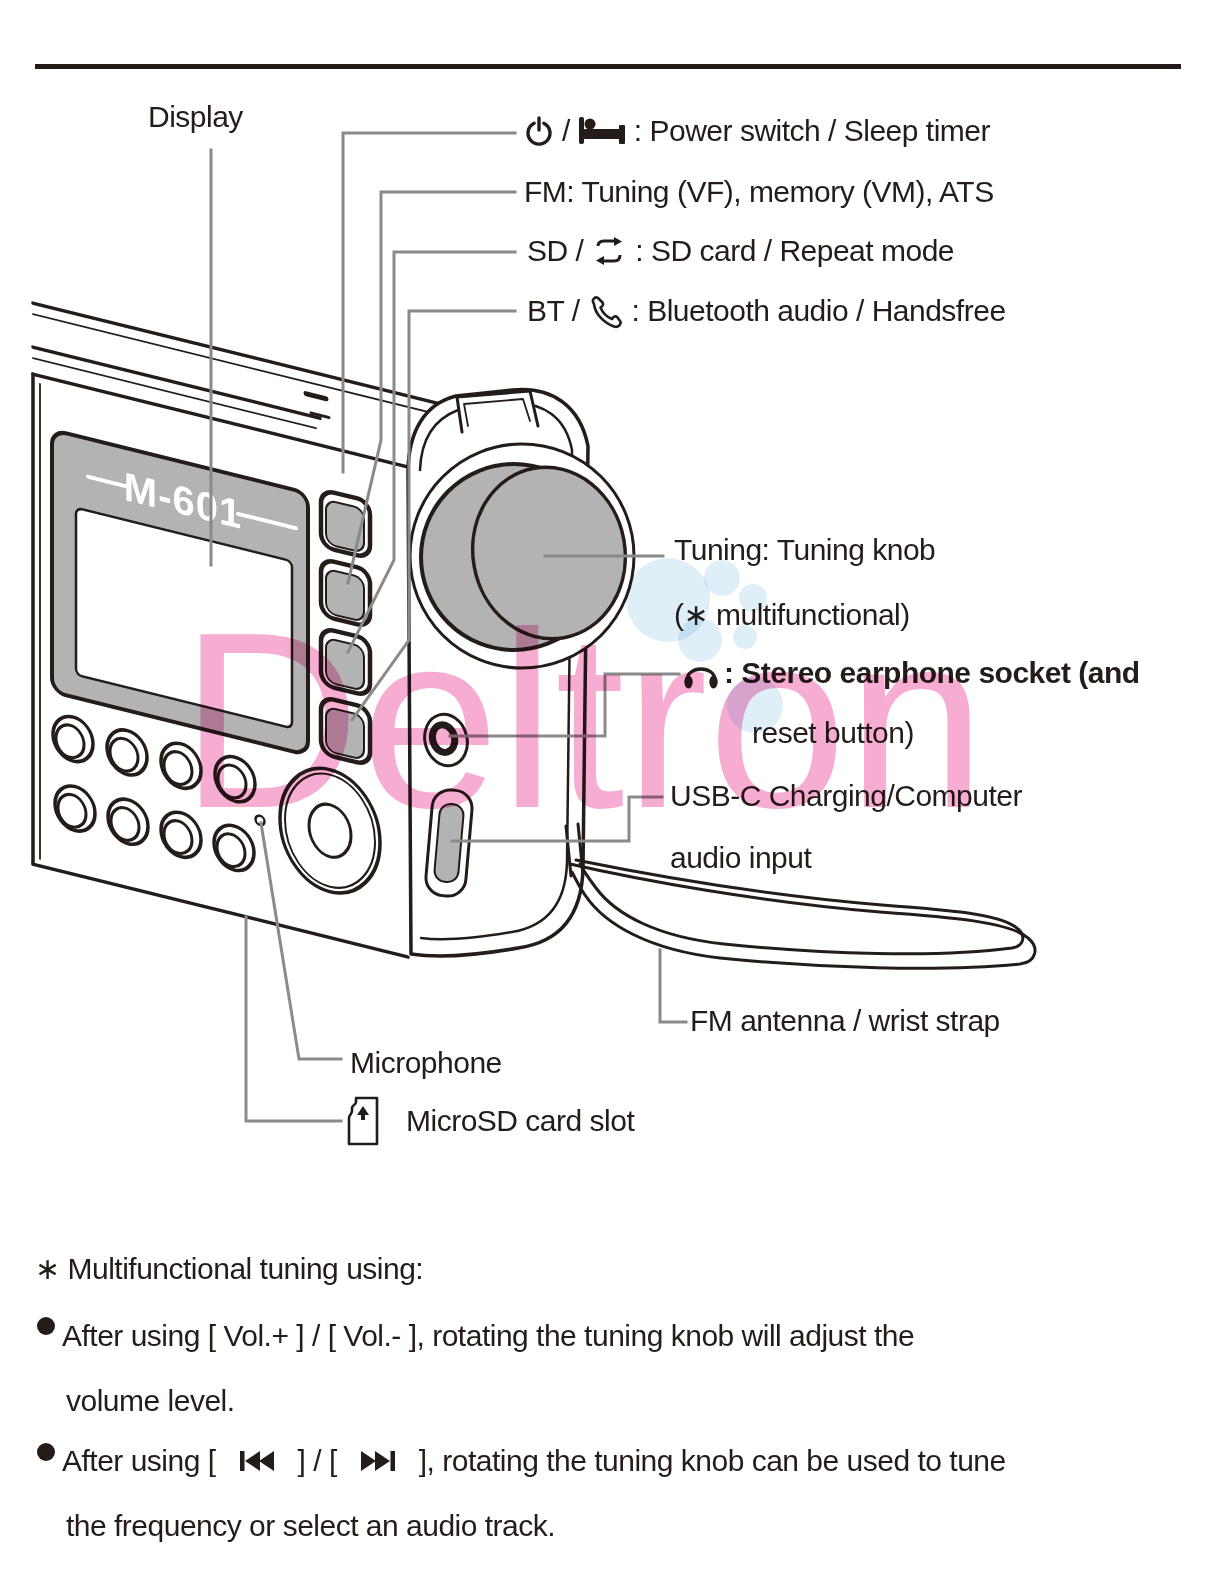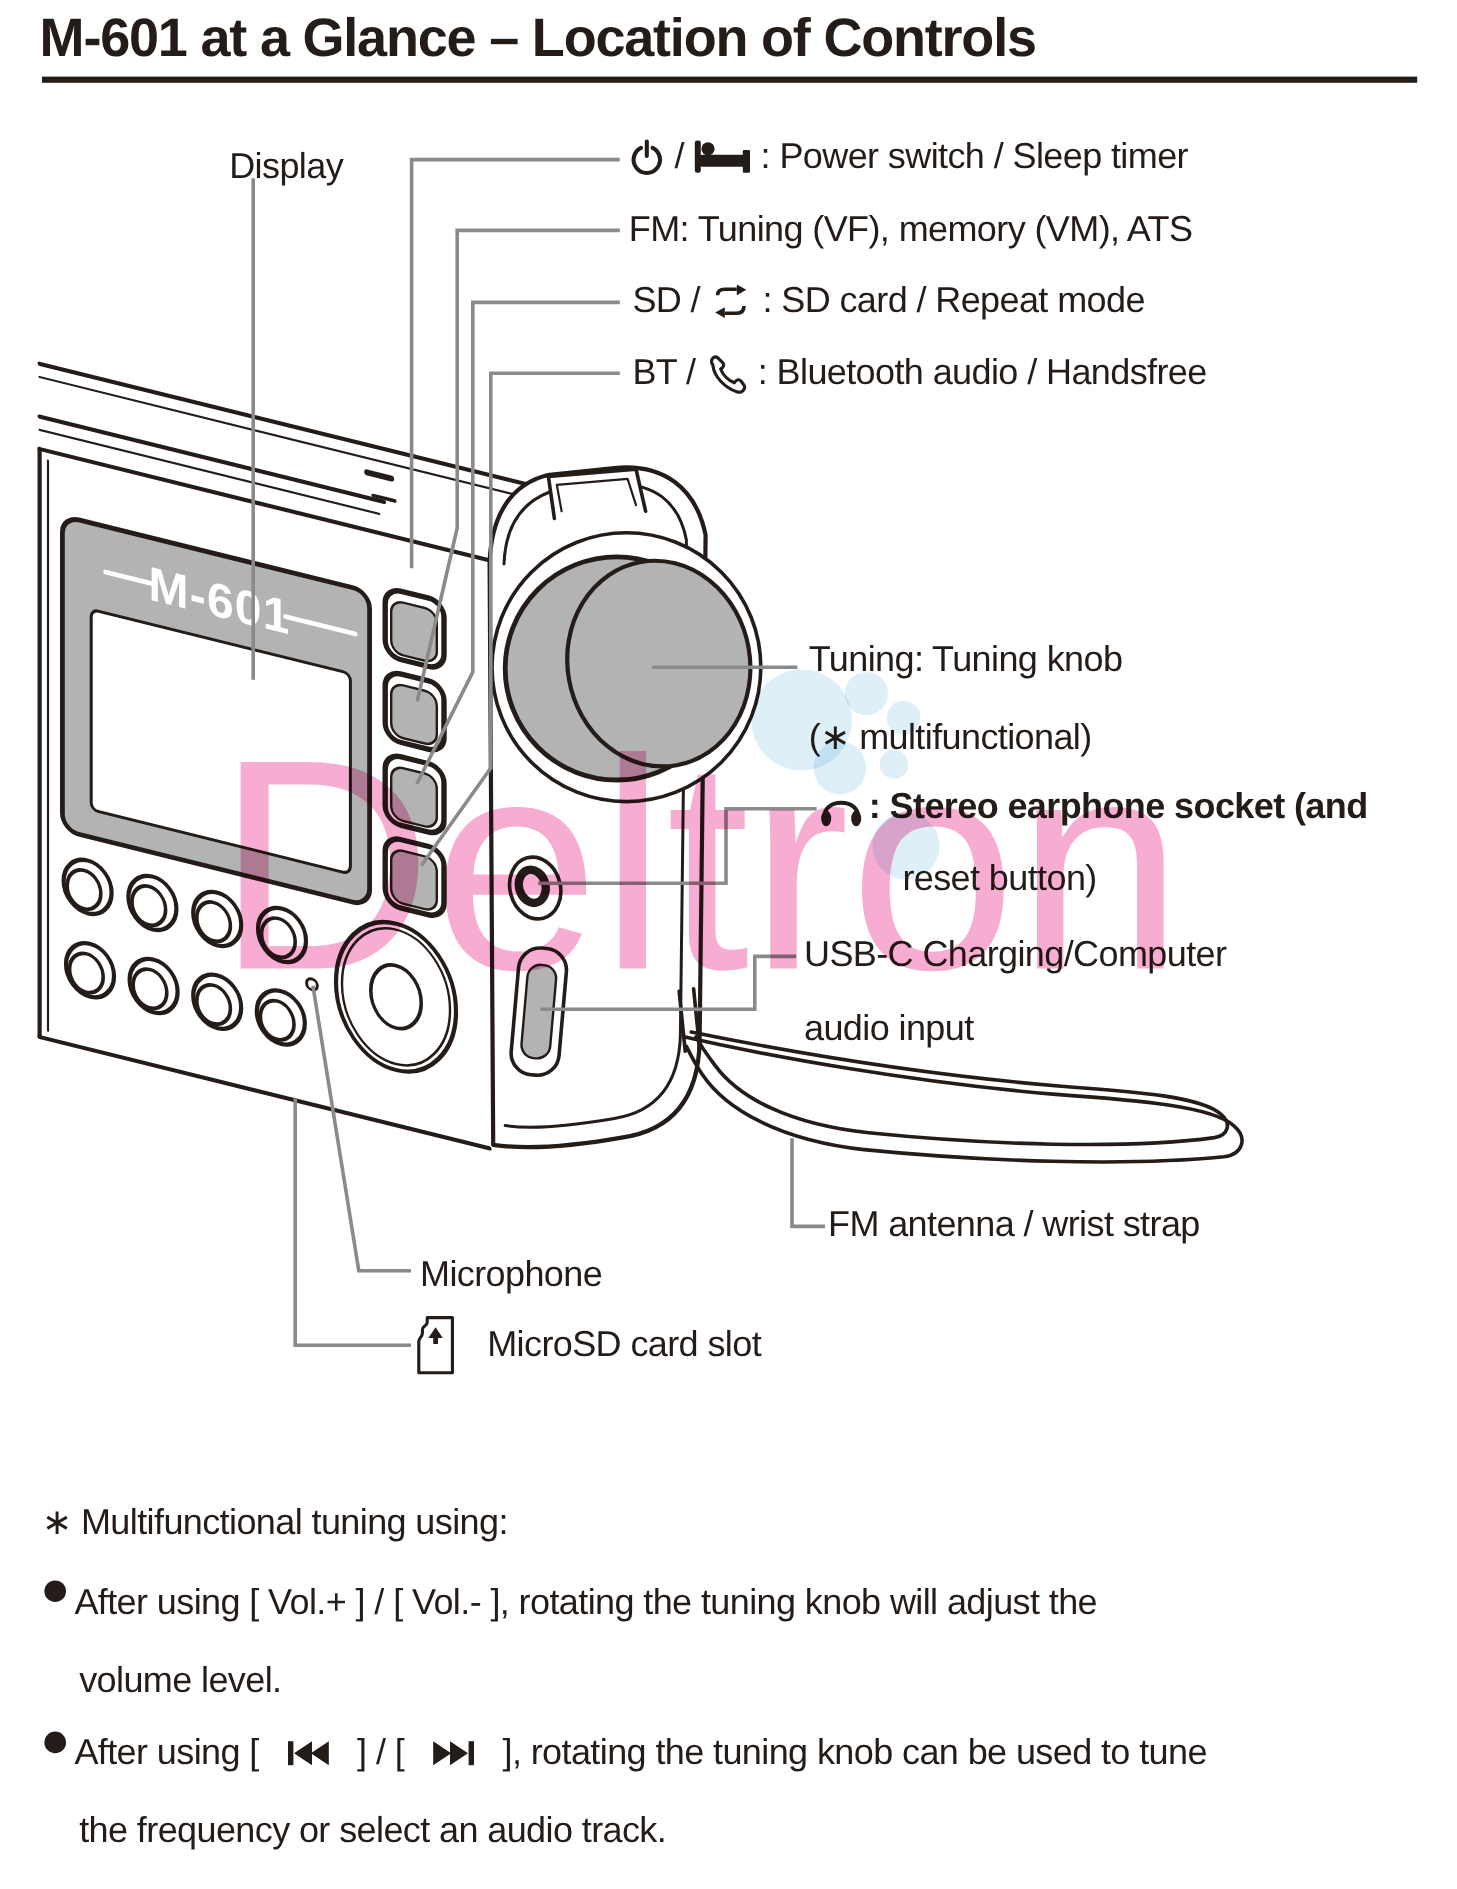--- a/index.html
+++ b/index.html
@@ -15,21 +15,20 @@
   #watermark{left:180px;top:596px;font-size:250px;font-weight:400;color:#ec4899;
              opacity:.45;mix-blend-mode:multiply;letter-spacing:0;line-height:1;pointer-events:none;}
   .wm-dot{position:absolute;border-radius:50%;background:#c8e4f4;opacity:.6;mix-blend-mode:multiply;pointer-events:none;}
   .bullet-dot{width:18px;height:18px;border-radius:50%;background:#241c18;}
 </style>
 </head>
 <body>
 
 <div id="stage">
 
-  <div class="abs" id="title">M-601 at a Glance – Location of Controls</div>
   <div class="abs" id="title-rule"></div>
 
   <svg class="abs devsvg" width="1214" height="1574" viewBox="0 0 1214 1574">
     <g stroke="#241c18" fill="none" stroke-linecap="round" stroke-linejoin="round">
 
       <g transform="skewY(13.9)">
 
         <path d="M33,295 L500,295" stroke-width="3.5"></path>
         <path d="M33,306 L495,306" stroke-width="1.8"></path>
         <path d="M33,339 L320,339" stroke-width="3.5"></path>
@@ -153,21 +152,21 @@
       <polyline points="515,311 409,311 409,640 352,720"></polyline>
       <polyline points="545,556 663,556"></polyline>
       <polyline points="450,736 605,736 605,674 679,674"></polyline>
       <polyline points="452,841 629,841 629,797 662,797"></polyline>
       <polyline points="660,950 660,1022 686,1022"></polyline>
       <polyline points="261,823 299,1059 341,1059"></polyline>
       <polyline points="246,917 246,1121 341,1121"></polyline>
     </g>
   </svg>
 
-  <div class="abs lbl" style="left:148px;top:122px;margin-left:43px;">
+  <div class="abs lbl" style="left:148px;top:100px;">
     <span>Display</span>
   </div>
 
   <div class="abs lbl row" style="left:524px;top:114px;">
     <svg class="ic" width="30" height="32" viewBox="0 0 30 32">
       <path d="M10.2,8.2 A11,11 0 1 0 19.8,8.2" stroke="#241c18" stroke-width="3.4" fill="none" stroke-linecap="round"></path>
       <path d="M15,3 L15,15" stroke="#241c18" stroke-width="3.4" stroke-linecap="round"></path>
     </svg>
     <span>/</span>
     <svg class="ic" width="48" height="30" viewBox="0 0 48 30">

